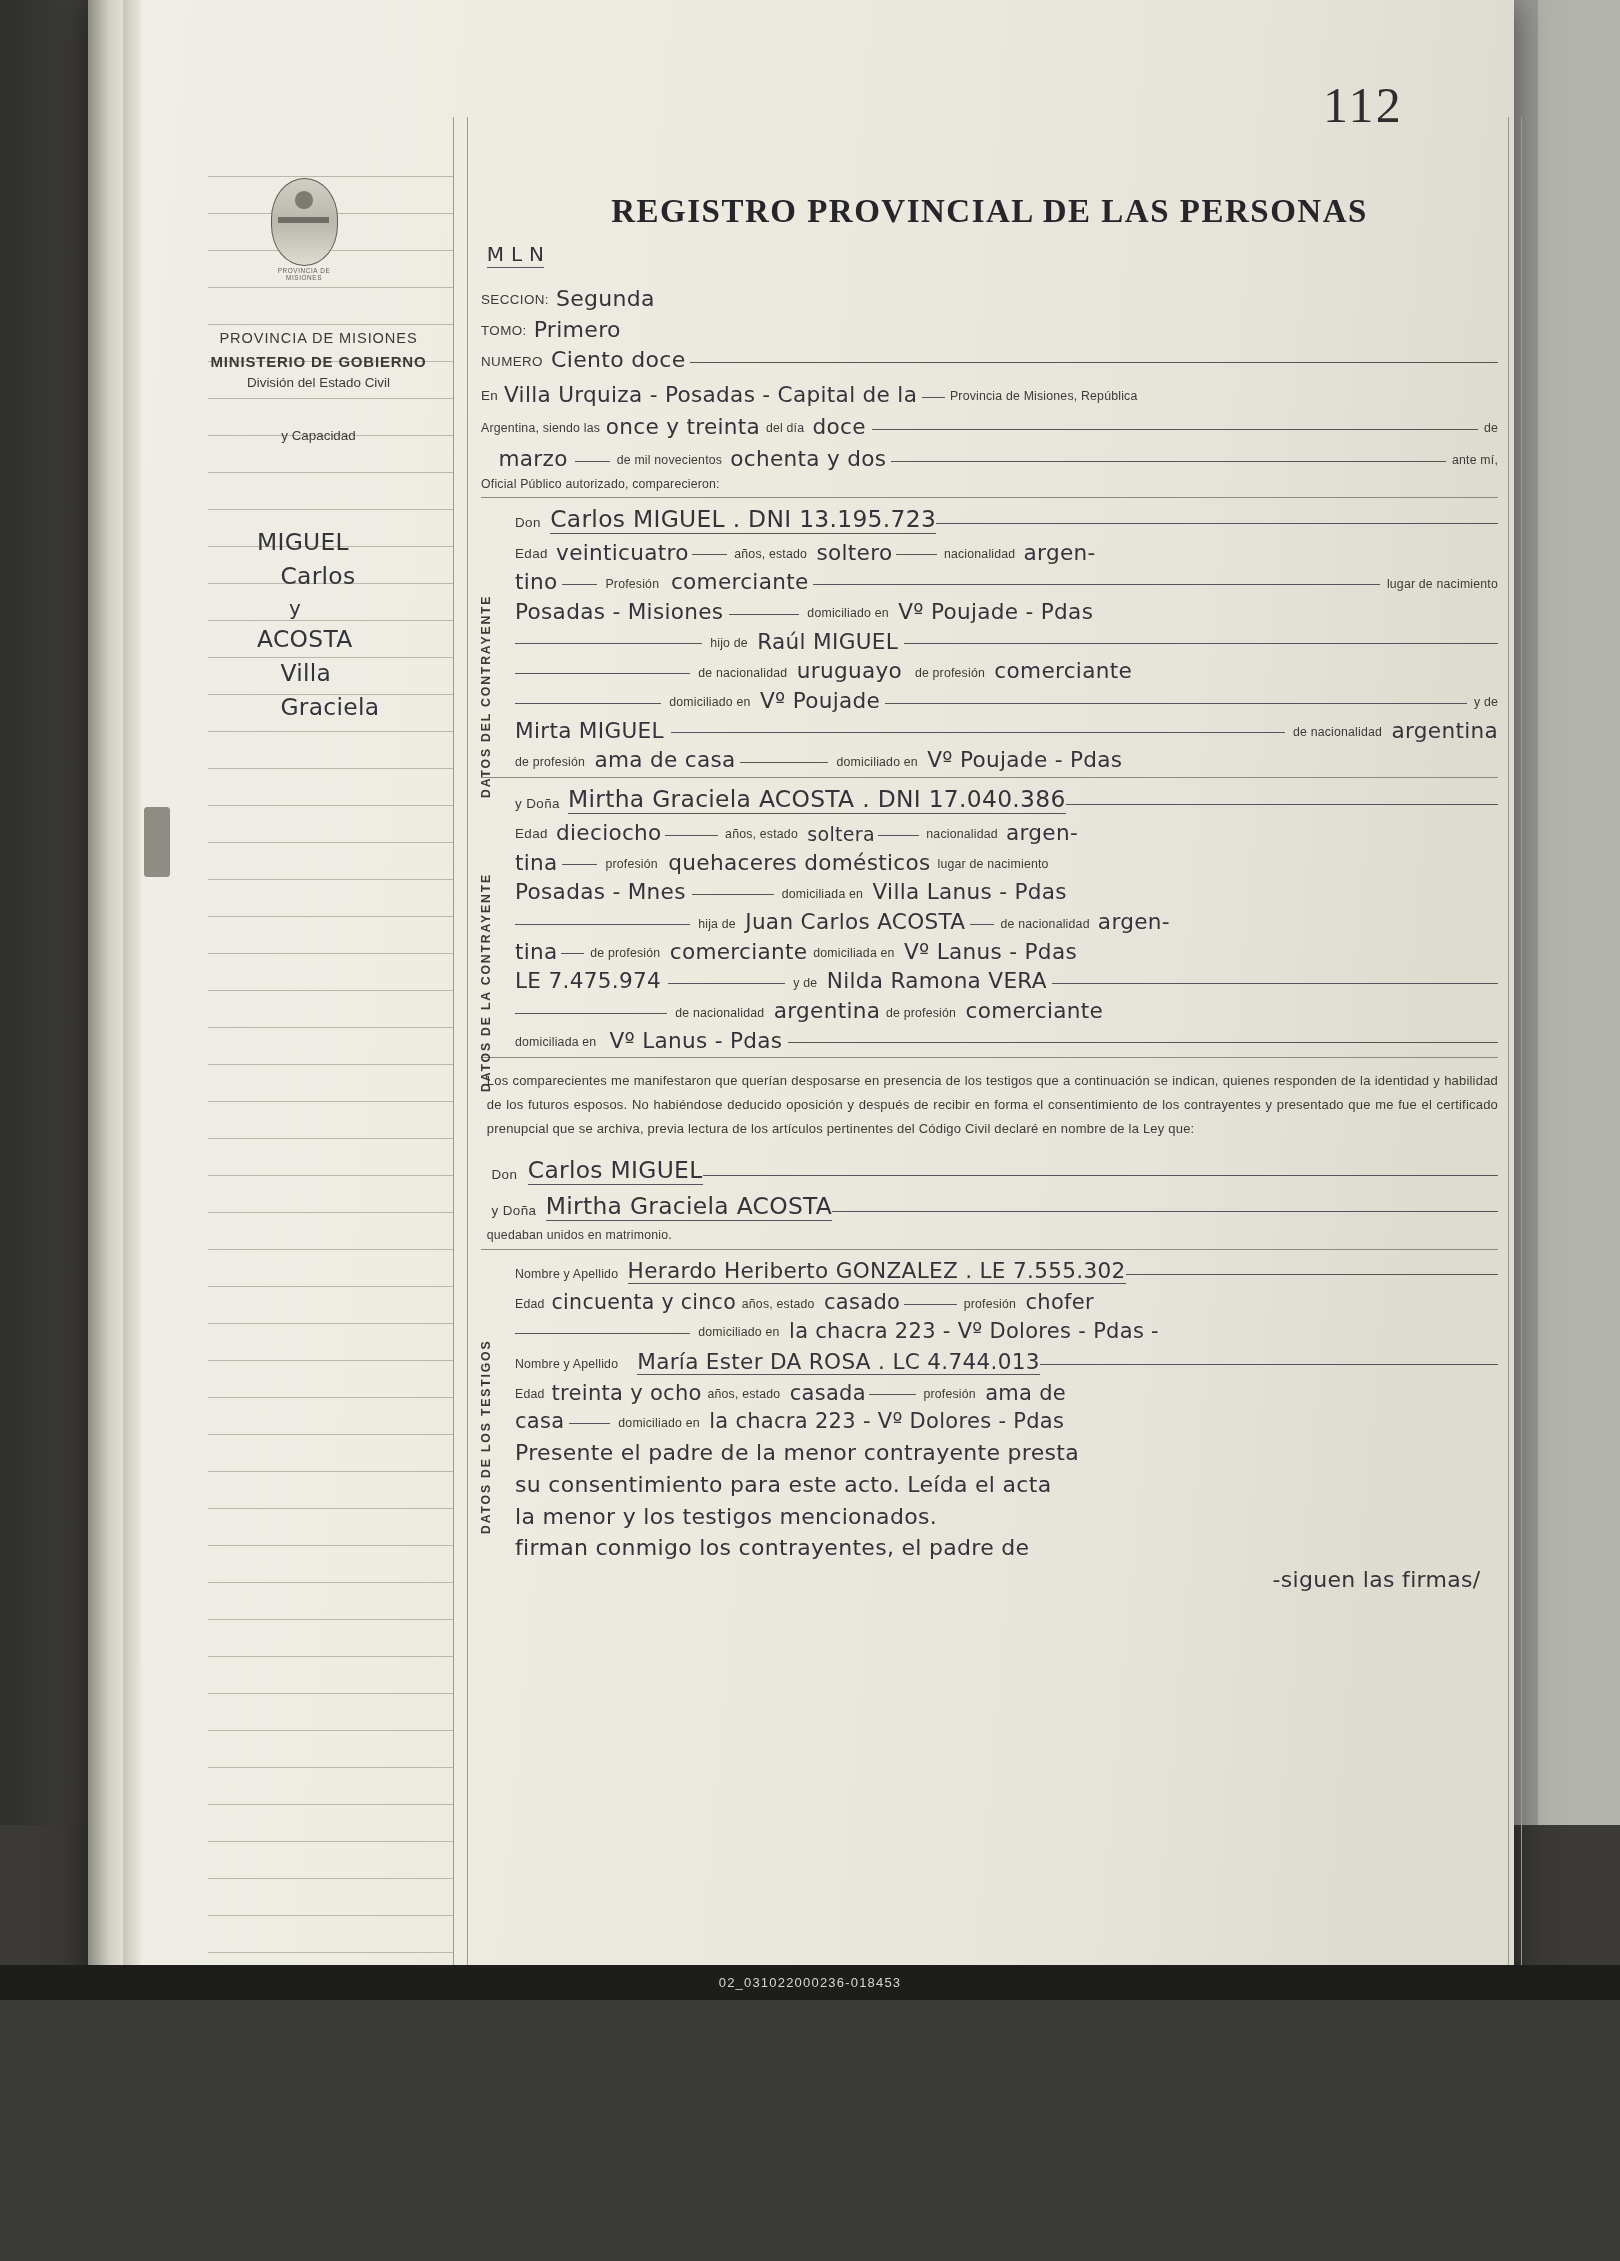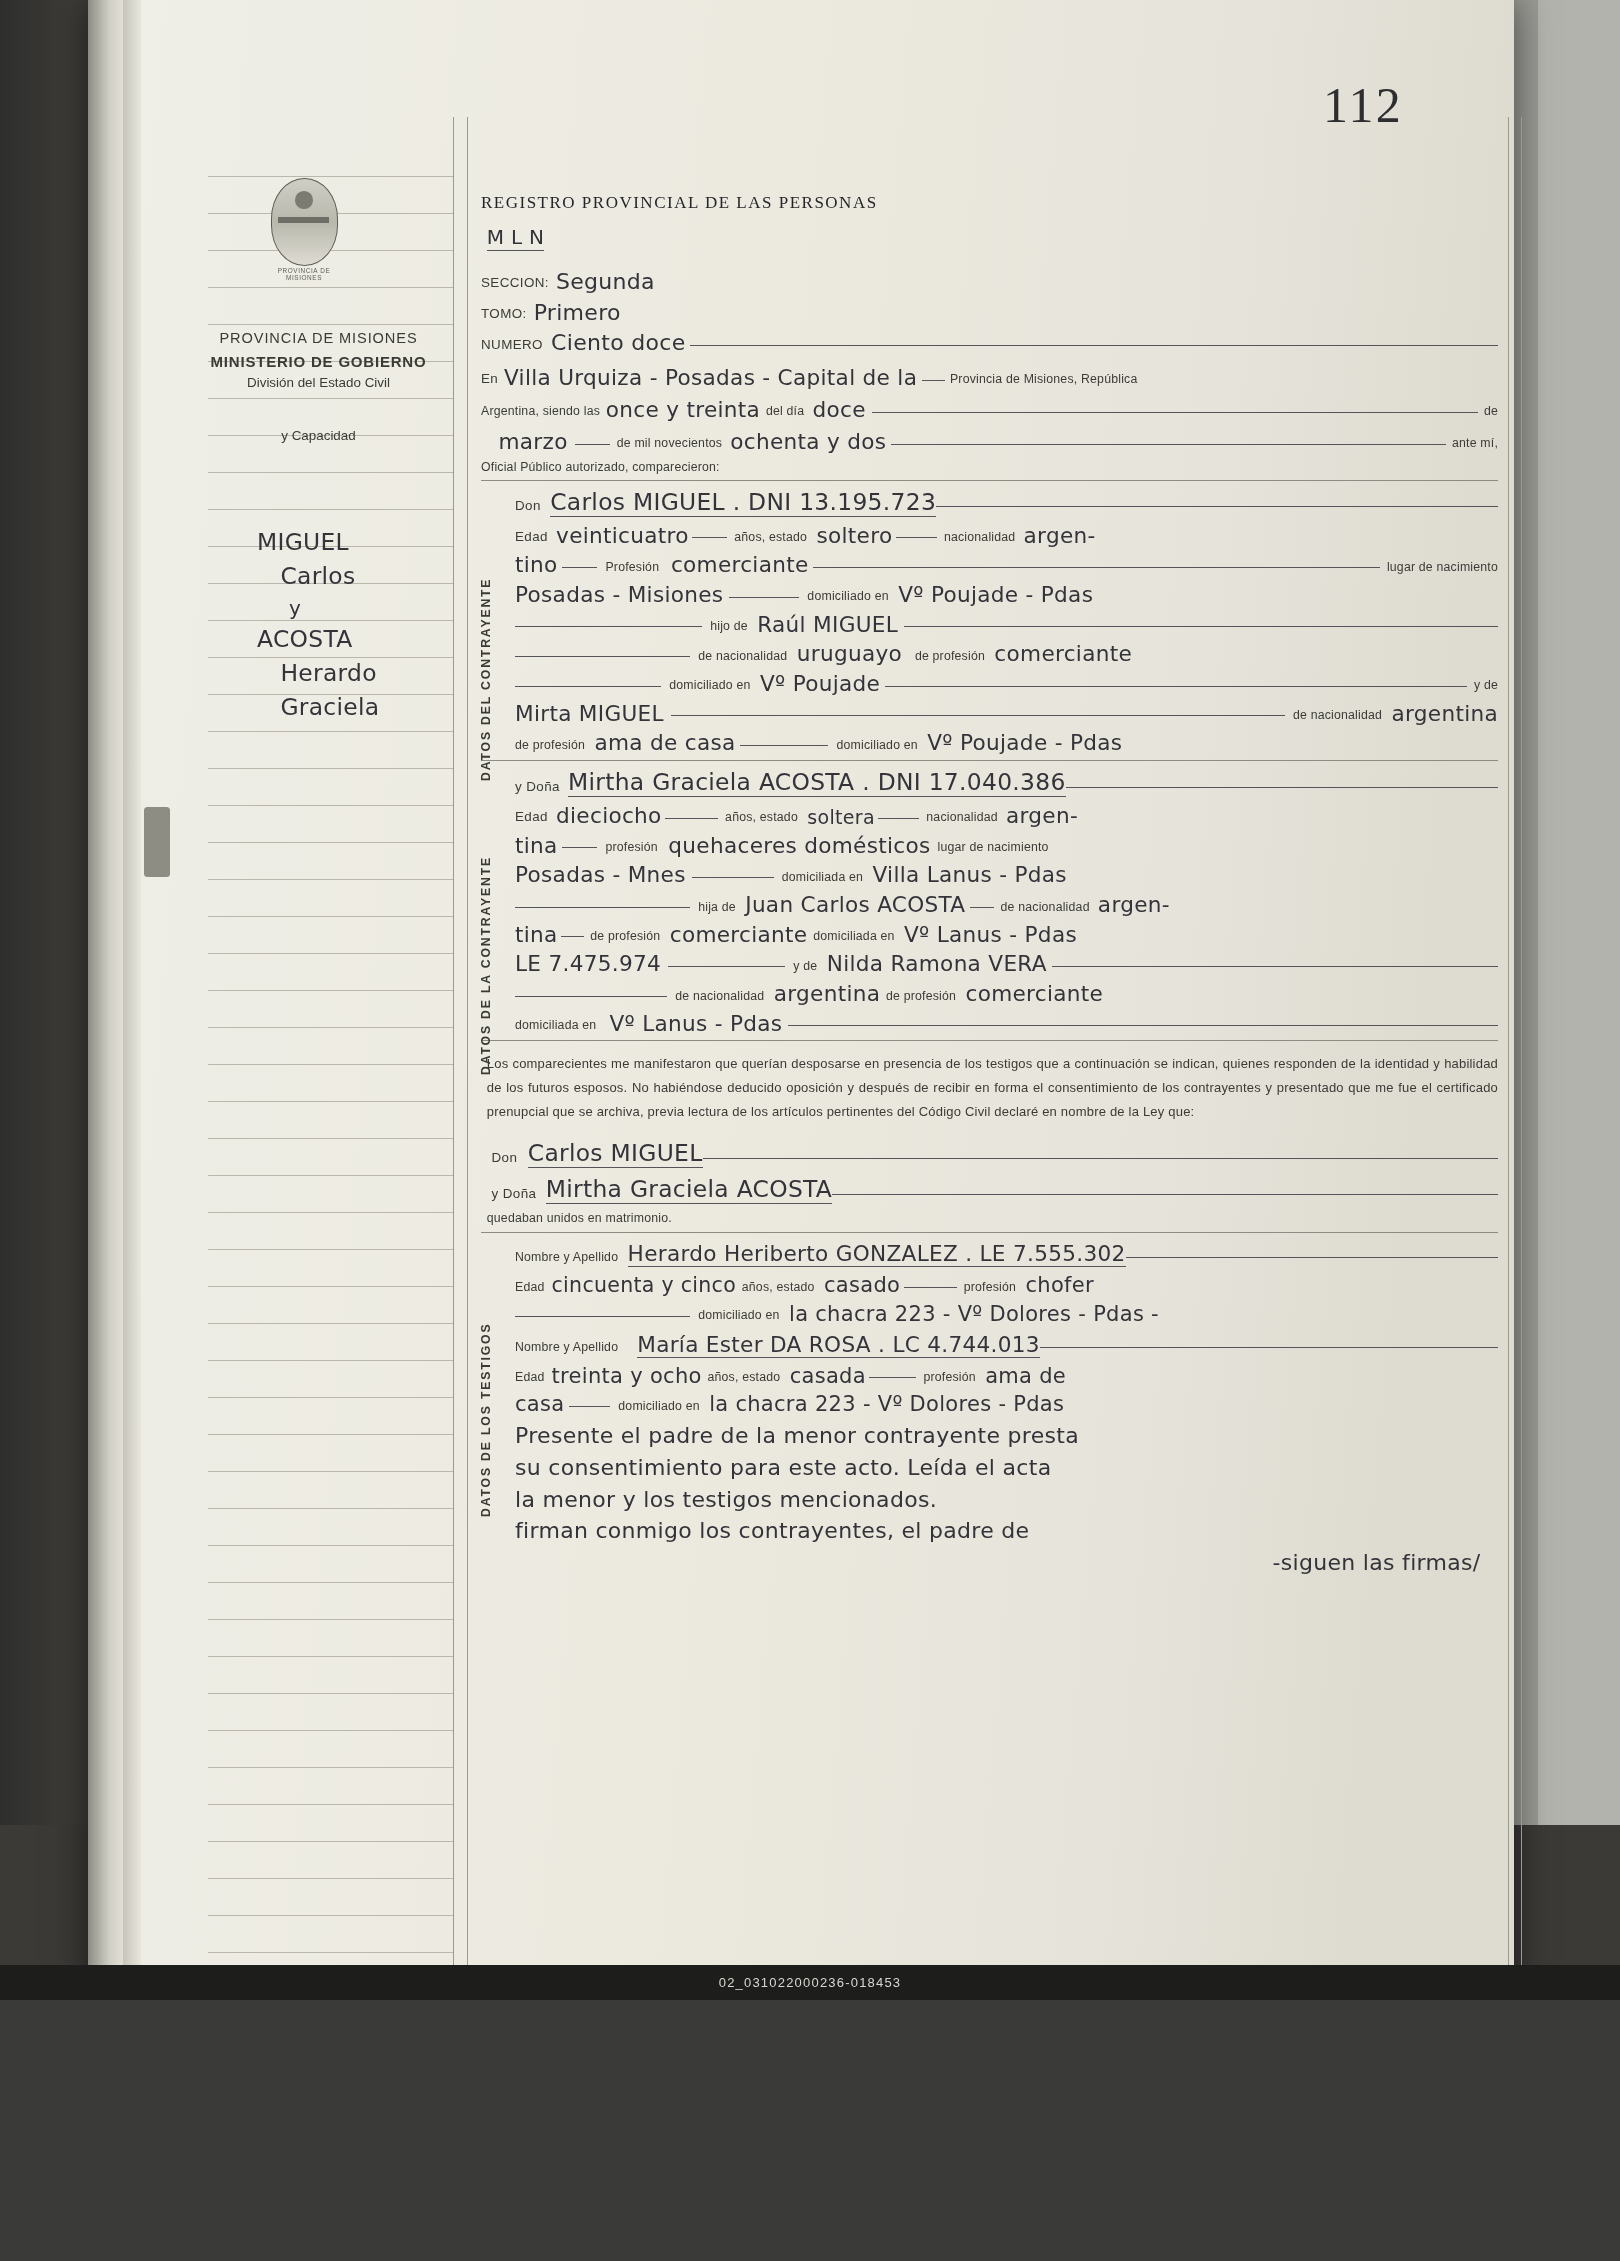--- a/index.html
+++ b/index.html
@@ -54,21 +54,21 @@
 
   
   .mnames{position:absolute;left:169px;top:526px;width:245px;
       font-family:"DejaVu Sans",sans-serif;font-size:23.4px;color:#35343a;line-height:1.45;letter-spacing:0.6px;}
   .mnames .amp{margin-left:32px;font-size:20px;}
   .mnames .l{display:block;}
   .mnames .i{margin-left:23.4px;}
 
   
   .rec{position:absolute;left:393px;top:193px;width:1017px;color:#2f2e2c;}
-  .title{font-family:"Liberation Serif",serif;font-weight:normal;font-size:17px;letter-spacing:1.5px;text-align:left;color:#26252a;}
+  .title{font-family:"Liberation Serif",serif;font-weight:bold;font-size:33px;letter-spacing:1.5px;text-align:center;color:#26252a;}
 
   .lbl{font-size:13.4px;letter-spacing:0.4px;color:#3c3b37;}
   .lblsm{font-size:12.3px;letter-spacing:0.2px;color:#3c3b37;}
   .hw{font-family:"DejaVu Sans",sans-serif;color:#34333a;letter-spacing:0.3px;}
 
   .row{position:relative;}
 
   .vert{position:absolute;writing-mode:vertical-rl;transform:rotate(180deg);
      font-size:12.3px;font-weight:bold;letter-spacing:1.8px;color:#3a3935;text-align:center;}
 
@@ -172,21 +172,21 @@
       <div class="l2">MINISTERIO DE GOBIERNO</div>
       <div class="l3">División del Estado Civil</div>
       <div class="l4">y Capacidad</div>
     </div>
 
     <div class="mnames hw">
       <span class="l">MIGUEL</span>
       <span class="l i">Carlos</span>
       <span class="l amp">y</span>
       <span class="l">ACOSTA</span>
-      <span class="l i">Herardo</span>
+      <span class="l i">Villa</span>
       <span class="l i">Graciela</span>
     </div>
 
     <div class="clip"></div>
     <div class="clip2"></div>
 
     <div class="rec">
 
       <div class="title">REGISTRO PROVINCIAL DE LAS PERSONAS</div>
 

